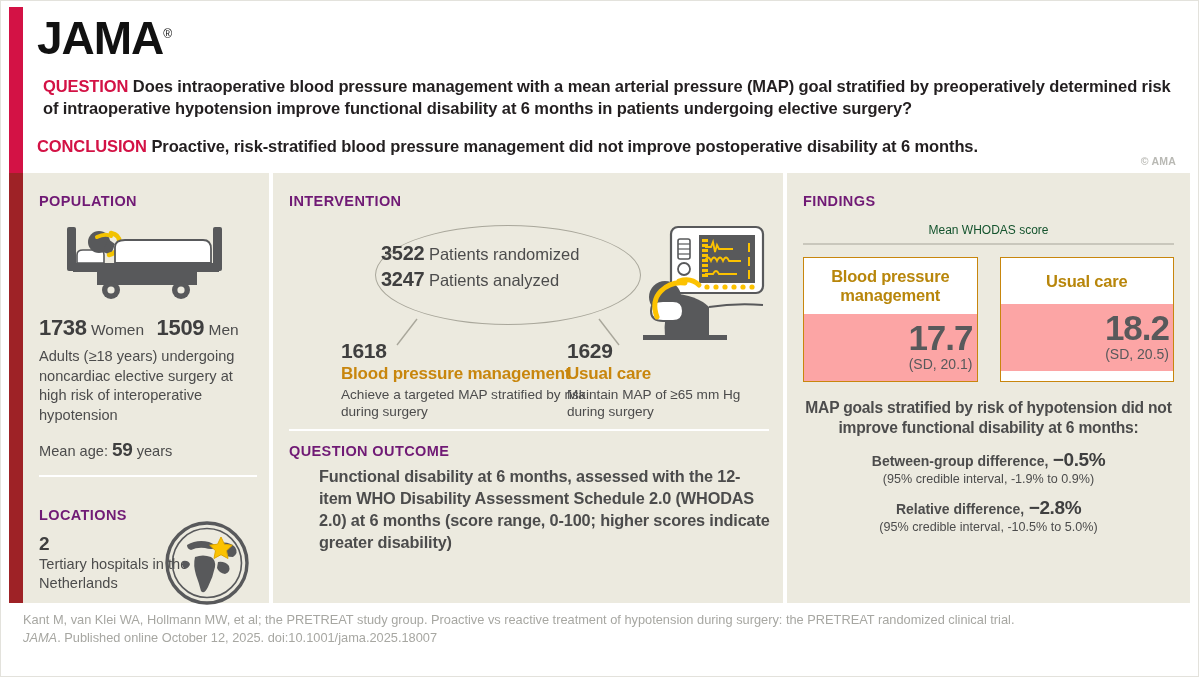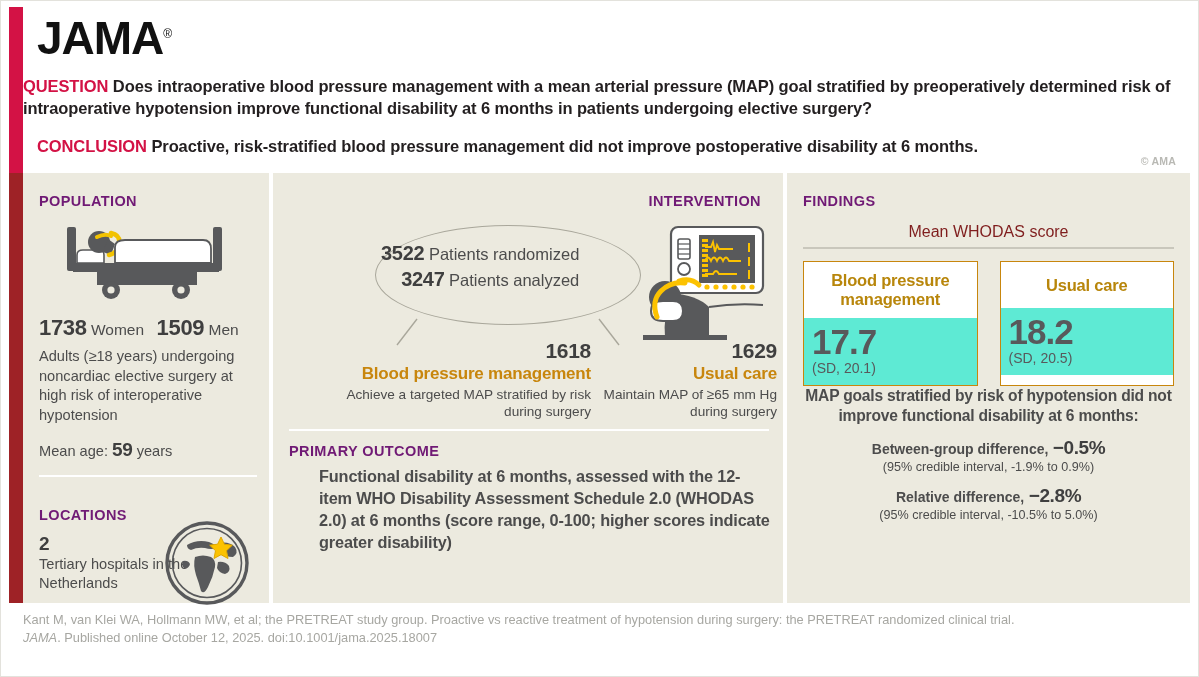--- a/index.html
+++ b/index.html
@@ -22,21 +22,21 @@
 
   
   .header{position:absolute;left:22px;top:6px;right:8px;height:166px;background:#ffffff;}
   .logo{
     position:absolute;left:14px;top:8px;
     font-size:46px;font-weight:bold;letter-spacing:-1px;
     color:#111111;line-height:1;
     font-family:"Liberation Sans", sans-serif;
   }
   .logo .reg{font-size:12px;vertical-align:super;font-weight:normal;letter-spacing:0;}
-  .qblock{position:absolute;left:0;top:68px;right:10px;}
+  .qblock{position:absolute;left:20px;top:68px;right:10px;}
   .qline{
     font-size:16.5px;line-height:22px;color:#231f20;font-weight:bold;
     letter-spacing:-0.1px;
   }
   .lbl-red{color:#d31245;font-weight:bold;}
   .cblock{position:absolute;left:14px;top:128px;right:10px;}
   .ama{
     position:absolute;right:14px;top:148px;
     font-size:10.5px;color:#b9b9b4;font-weight:bold;letter-spacing:0.2px;
   }
@@ -70,21 +70,21 @@
   .pop-age{margin-top:14px;font-size:14.6px;color:#4c4c4c;}
   .pop-age .big-num{font-size:19px;}
   .hr-light{height:2px;background:#ffffff;margin:14px 0 0 0;}
   .loc-head{margin-top:30px;}
   .loc-row{position:relative;margin-top:10px;}
   .loc-text{font-size:14.6px;line-height:19px;color:#4c4c4c;}
   .loc-text .n{font-size:19px;font-weight:bold;color:#3f3f3f;display:block;line-height:22px;}
   .globe{position:absolute;right:4px;top:-16px;}
 
   
-  .int-inner{position:absolute;left:16px;right:22px;top:20px;text-align:right;}
+  .int-inner{position:absolute;left:16px;right:22px;top:20px;}
   .ellipse-wrap{position:relative;height:120px;margin-top:8px;}
   .ellipse{
     position:absolute;left:86px;top:8px;width:264px;height:98px;
     border:1.6px solid #a9a79b;border-radius:50%;
   }
   .ell-lines{position:absolute;left:92px;top:24px;}
   .ell-line{font-size:16.5px;line-height:25px;color:#4c4c4c;}
   .ell-line b{font-size:20px;font-weight:bold;color:#3f3f3f;letter-spacing:-0.3px;}
   .monitor{position:absolute;right:-6px;top:8px;}
   .arms{position:relative;margin-top:2px;}
@@ -99,40 +99,40 @@
   .po-head{position:absolute;left:16px;top:270px;}
   .po-text{
     position:absolute;left:46px;right:10px;top:292px;
     font-size:16.3px;line-height:22px;color:#4c4c4c;font-weight:bold;
     letter-spacing:-0.15px;
   }
 
   
   .fin-inner{position:absolute;left:16px;right:16px;top:20px;}
   .whodas-title{
-    text-align:center;font-size:16px;color:#7f1d1d;margin-top:14px;
+    text-align:center;font-size:12px;color:#14532d;margin-top:14px;
   }
   .whodas-rule{height:2px;background:#c9c7bc;margin-top:6px;}
   .boxes{display:flex;gap:22px;margin-top:12px;}
   .box{flex:1;border:1.6px solid #c8860d;background:#ffffff;}
   .box-top{
     background:#ffffff;padding:9px 8px 9px 8px;text-align:center;
     min-height:46px;box-sizing:border-box;
     display:flex;align-items:center;justify-content:center;
   }
   .box-top span{
     color:#b8860b;font-weight:bold;font-size:16.5px;line-height:19px;
     letter-spacing:-0.2px;
   }
-  .box-bot{background:#5eead4;text-align:left;padding:4px 4px 9px 8px;}
+  .box-bot{background:#fca5a5;text-align:right;padding:4px 4px 9px 8px;}
   .box-val{font-size:35px;font-weight:bold;color:#58595b;line-height:40px;letter-spacing:-1px;}
   .box-sd{font-size:14px;color:#58595b;margin-top:-2px;}
 
   .fin-summary{
-    text-align:center;font-size:15.6px;line-height:20px;
+    text-align:center;margin-top:16px;font-size:15.6px;line-height:20px;
     color:#4c4c4c;font-weight:bold;letter-spacing:-0.2px;
   }
   .diff-row{text-align:center;margin-top:11px;}
   .diff-lbl{font-size:14px;font-weight:bold;color:#4c4c4c;}
   .diff-val{font-size:19px;font-weight:bold;color:#3f3f3f;letter-spacing:-0.4px;}
   .diff-ci{font-size:12.6px;color:#4c4c4c;margin-top:1px;}
 
   
   .footer{position:absolute;left:22px;right:8px;top:610px;height:58px;background:#ffffff;}
   .foot-line{font-size:12.8px;line-height:18px;color:#a7a7a2;}
@@ -316,21 +316,21 @@
 
           <div class="arm arm2">
             <div class="arm-n">1629</div>
             <div class="arm-t">Usual care</div>
             <div class="arm-d">Maintain MAP of ≥65 mm Hg during surgery</div>
           </div>
         </div>
       </div>
 
       <div class="hr-white2"></div>
-      <div class="sect-head po-head">PRIMARY OUTCOME</div>
+      <div class="sect-head po-head">QUESTION OUTCOME</div>
       <div class="po-text">Functional disability at 6 months, assessed with the 12-item WHO Disability Assessment Schedule 2.0 (WHODAS 2.0) at 6 months (score range, 0-100; higher scores indicate greater disability)</div>
     </div>
 
     <div class="col col-fin">
       <div class="fin-inner">
         <div class="sect-head">FINDINGS</div>
 
         <div class="whodas-title">Mean WHODAS score</div>
         <div class="whodas-rule"></div>
 

